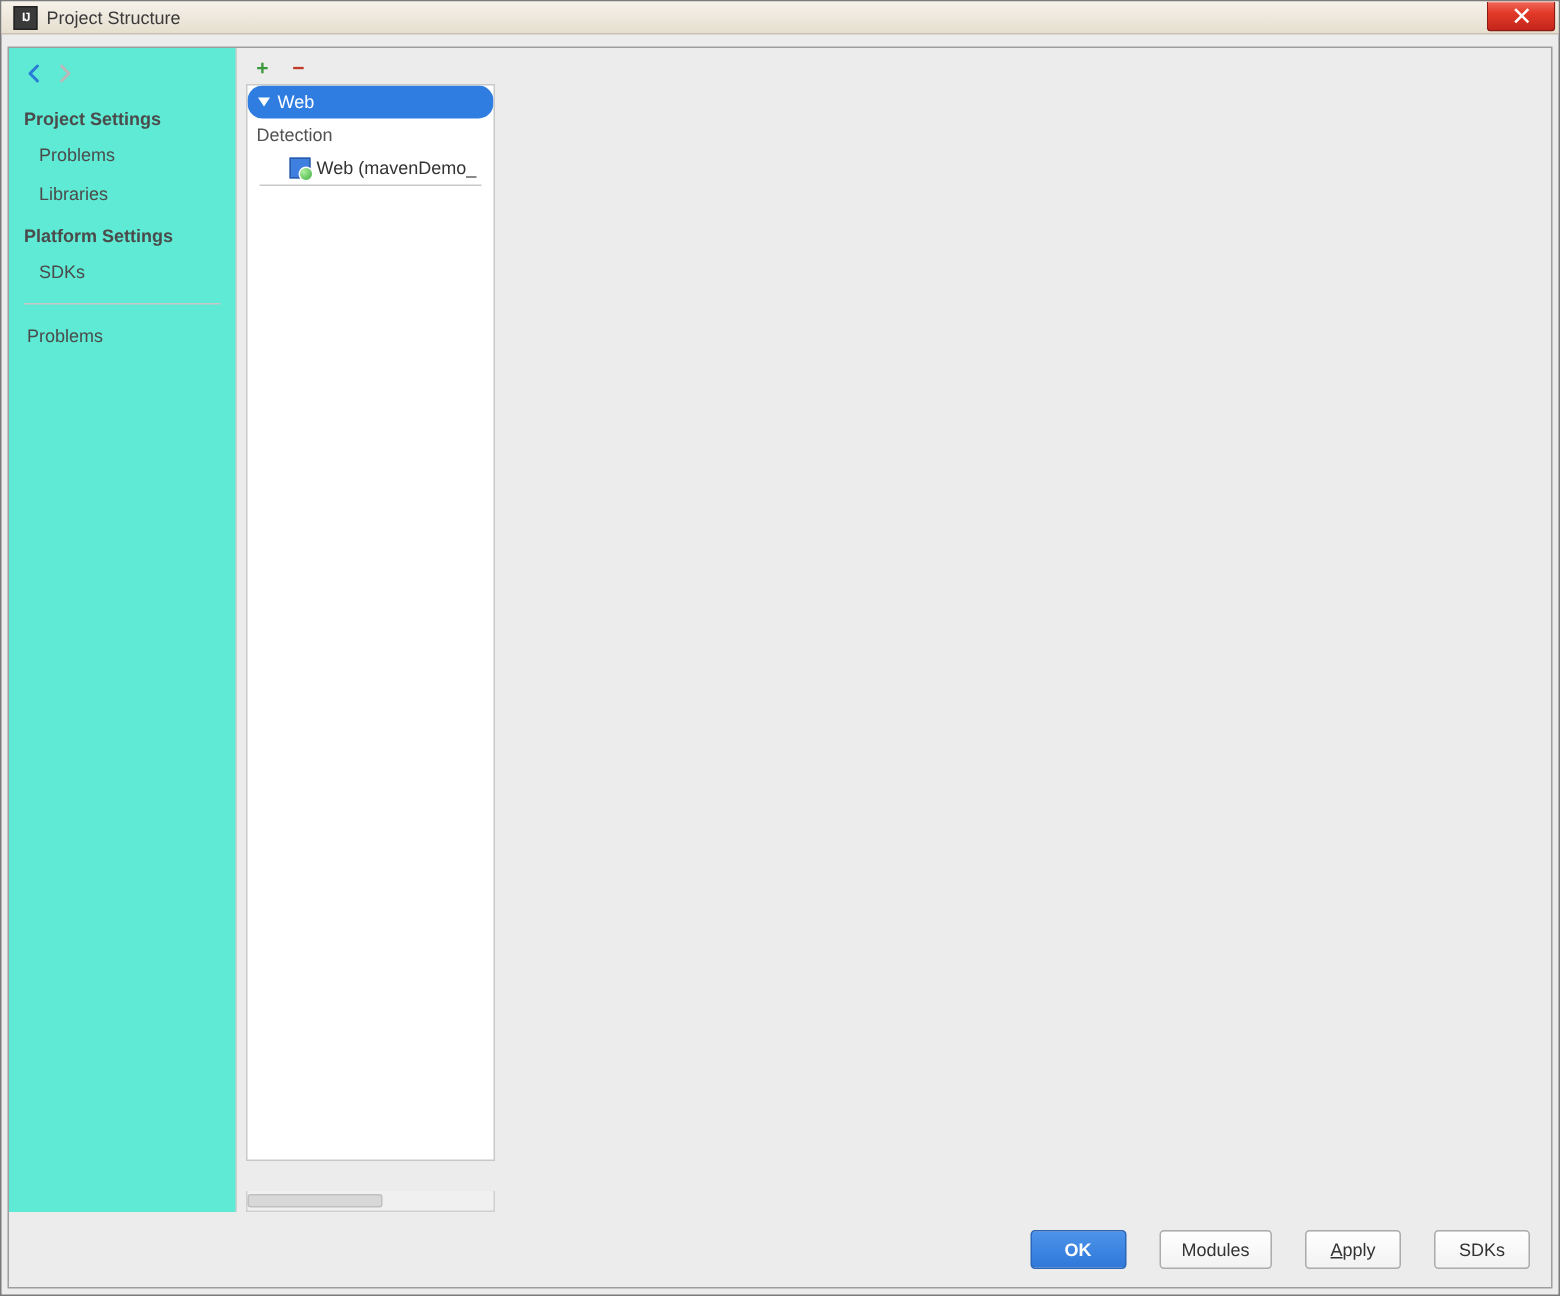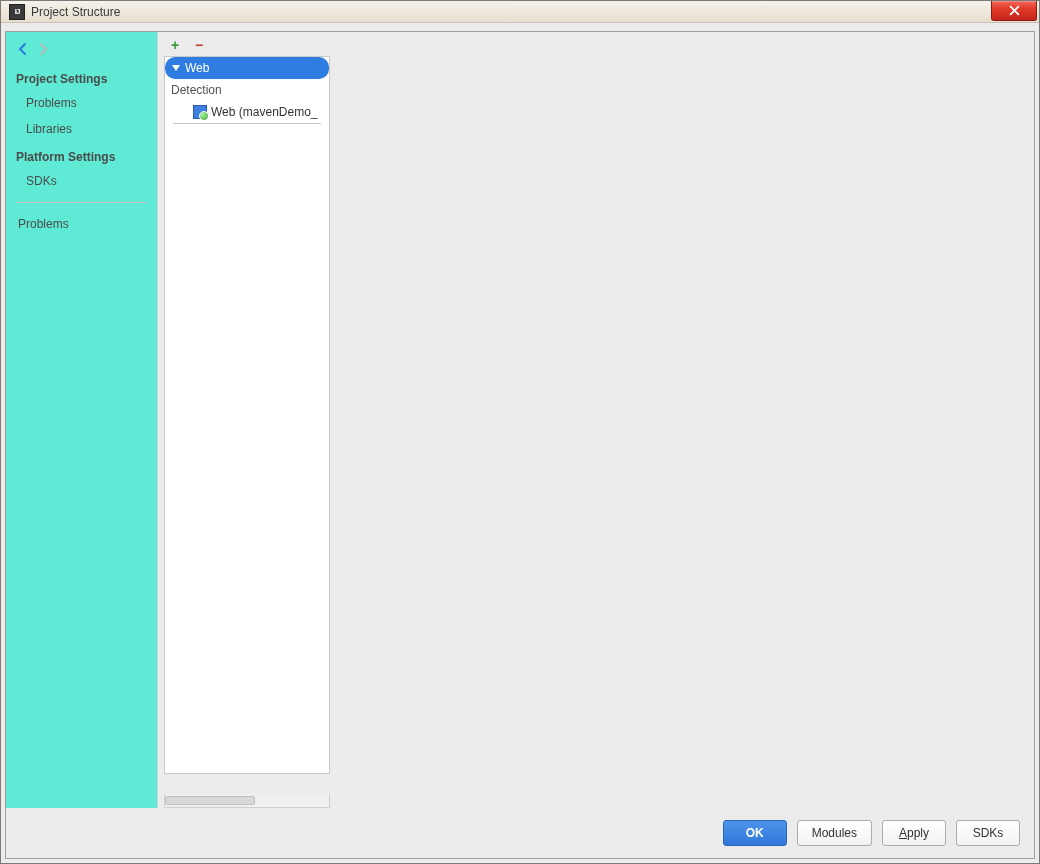--- a/index.html
+++ b/index.html
@@ -215,21 +215,21 @@
   
   .buttonbar {
     position: absolute;
     left: 0; right: 0; bottom: 0;
     height: 50px;
     background: #ececec;
     display: flex;
     align-items: center;
     justify-content: flex-end;
     padding: 0 14px;
-    gap: 10px;
+    gap: 22px;
   }
   .btn {
     min-width: 64px;
     height: 26px;
     padding: 0 14px;
     background: linear-gradient(to bottom, #ffffff, #f2f2f2);
     border: 1px solid #acacac;
     border-radius: 3px;
     font-size: 12px;
     color: #333;

